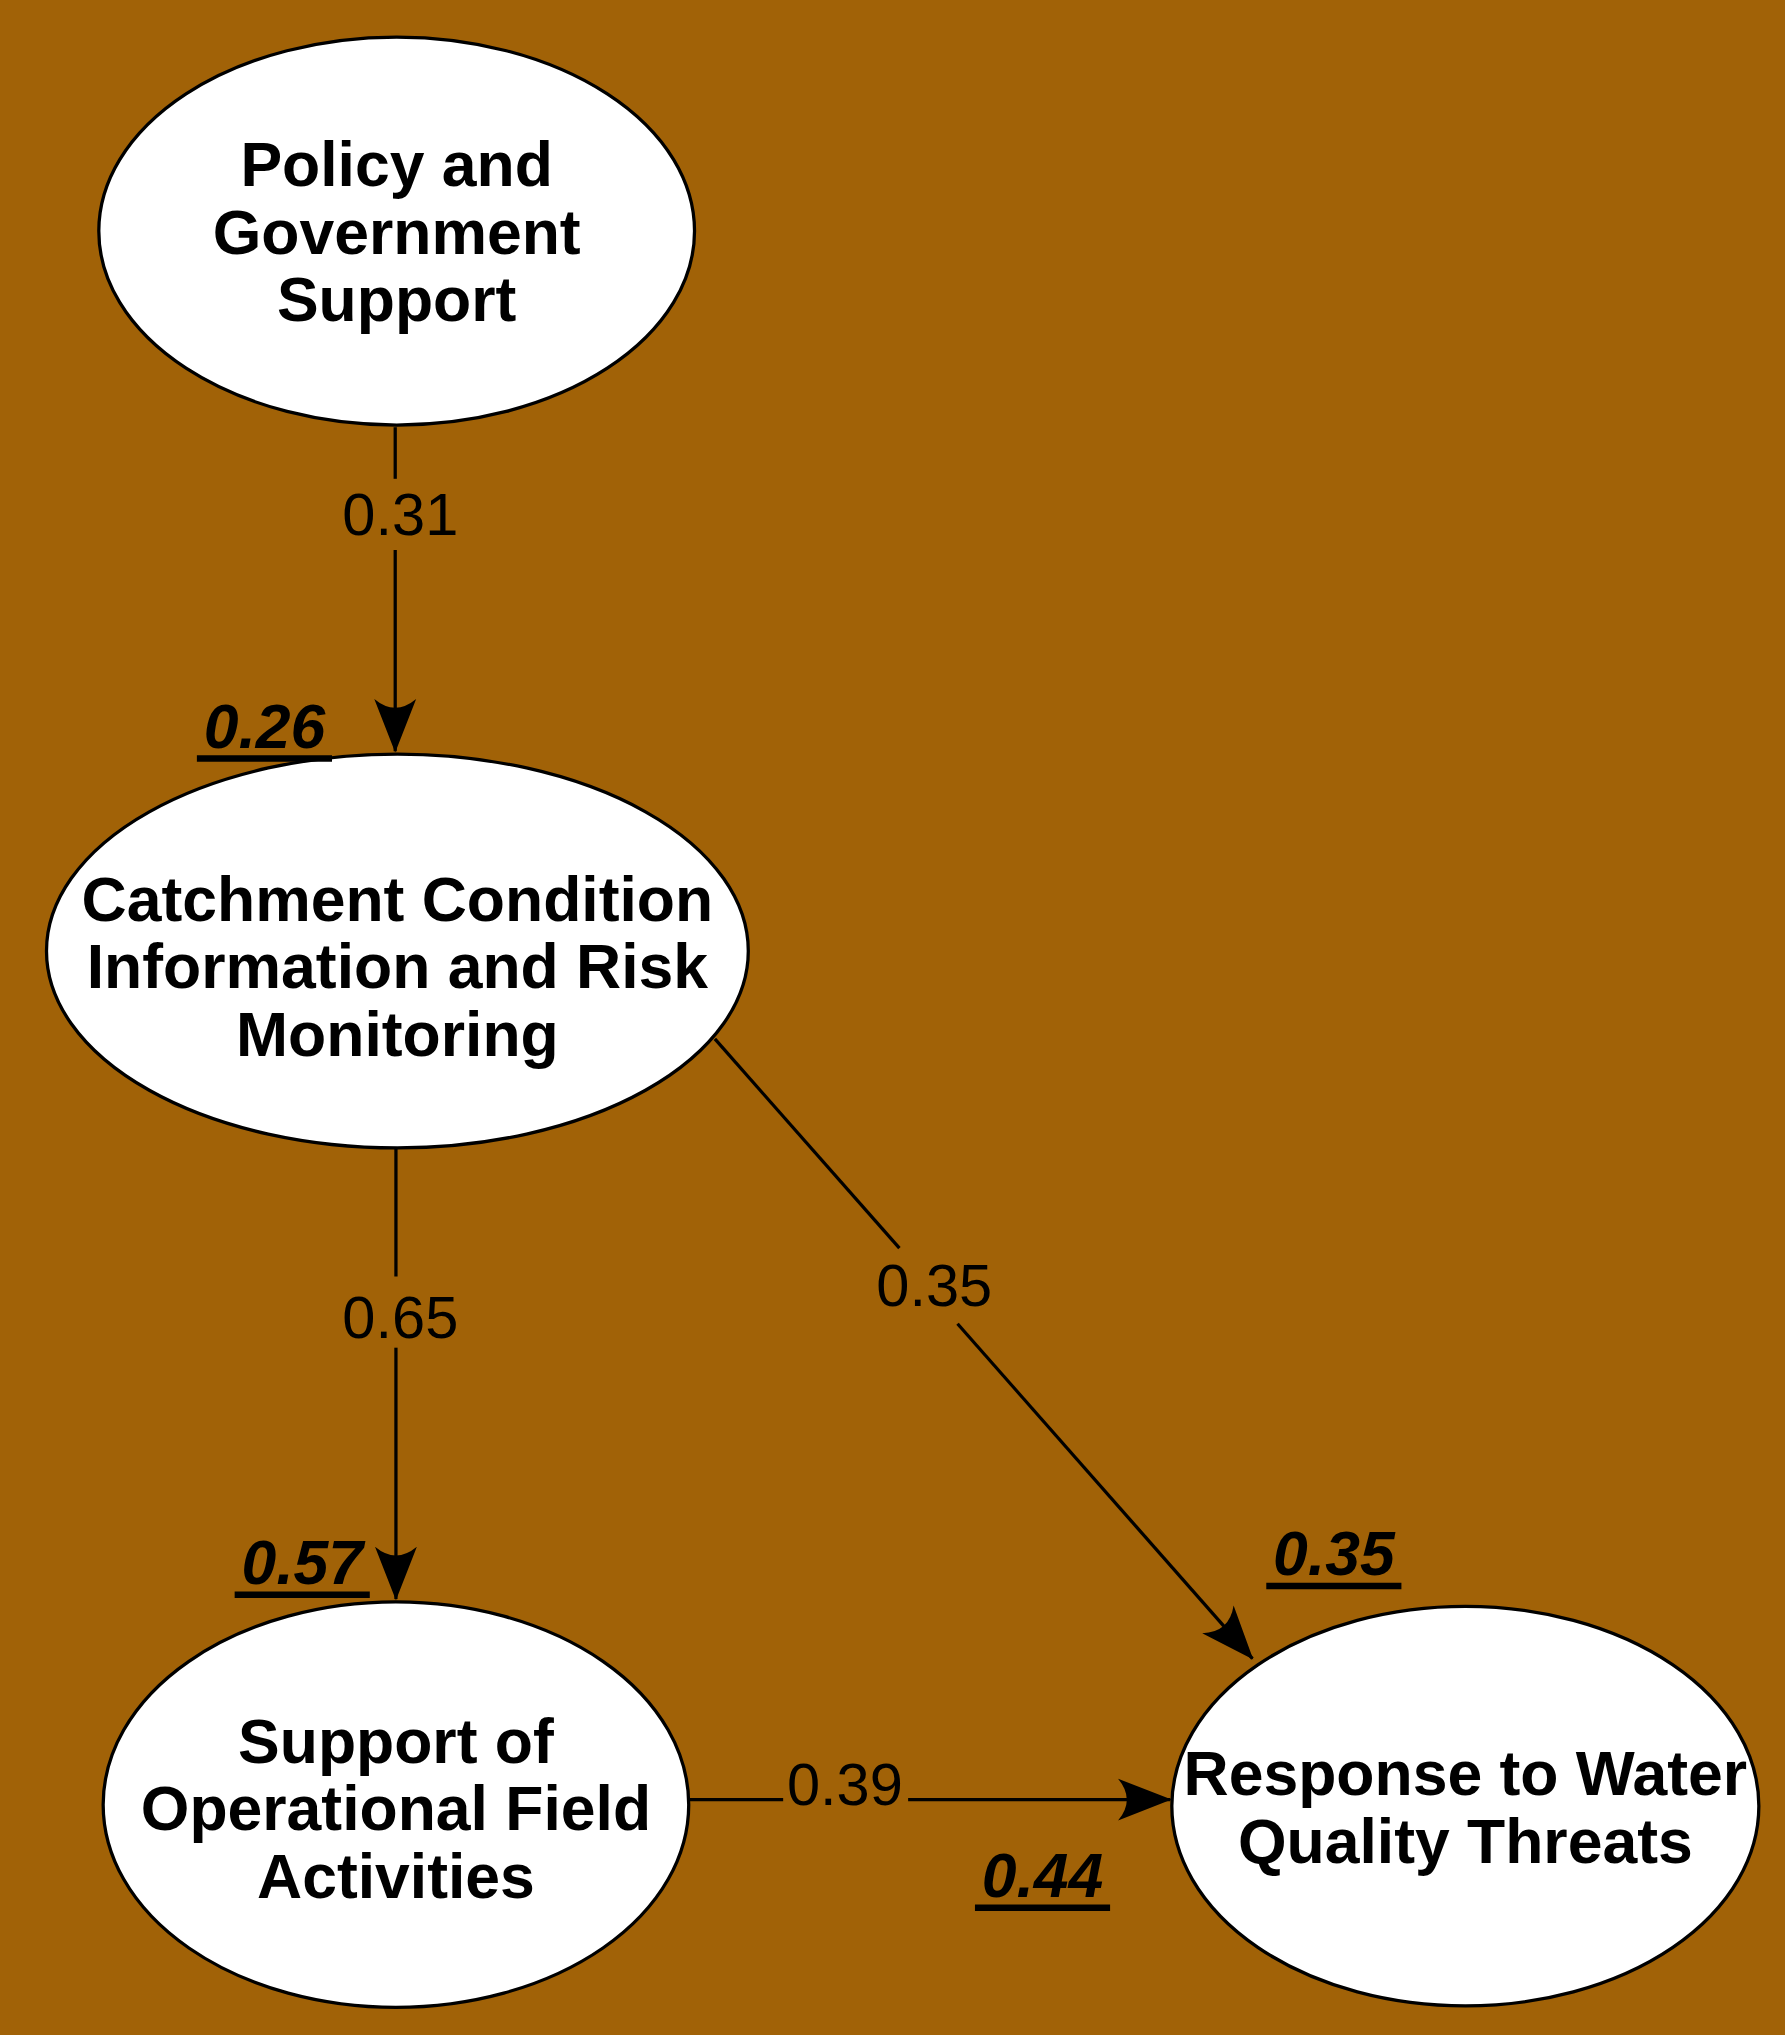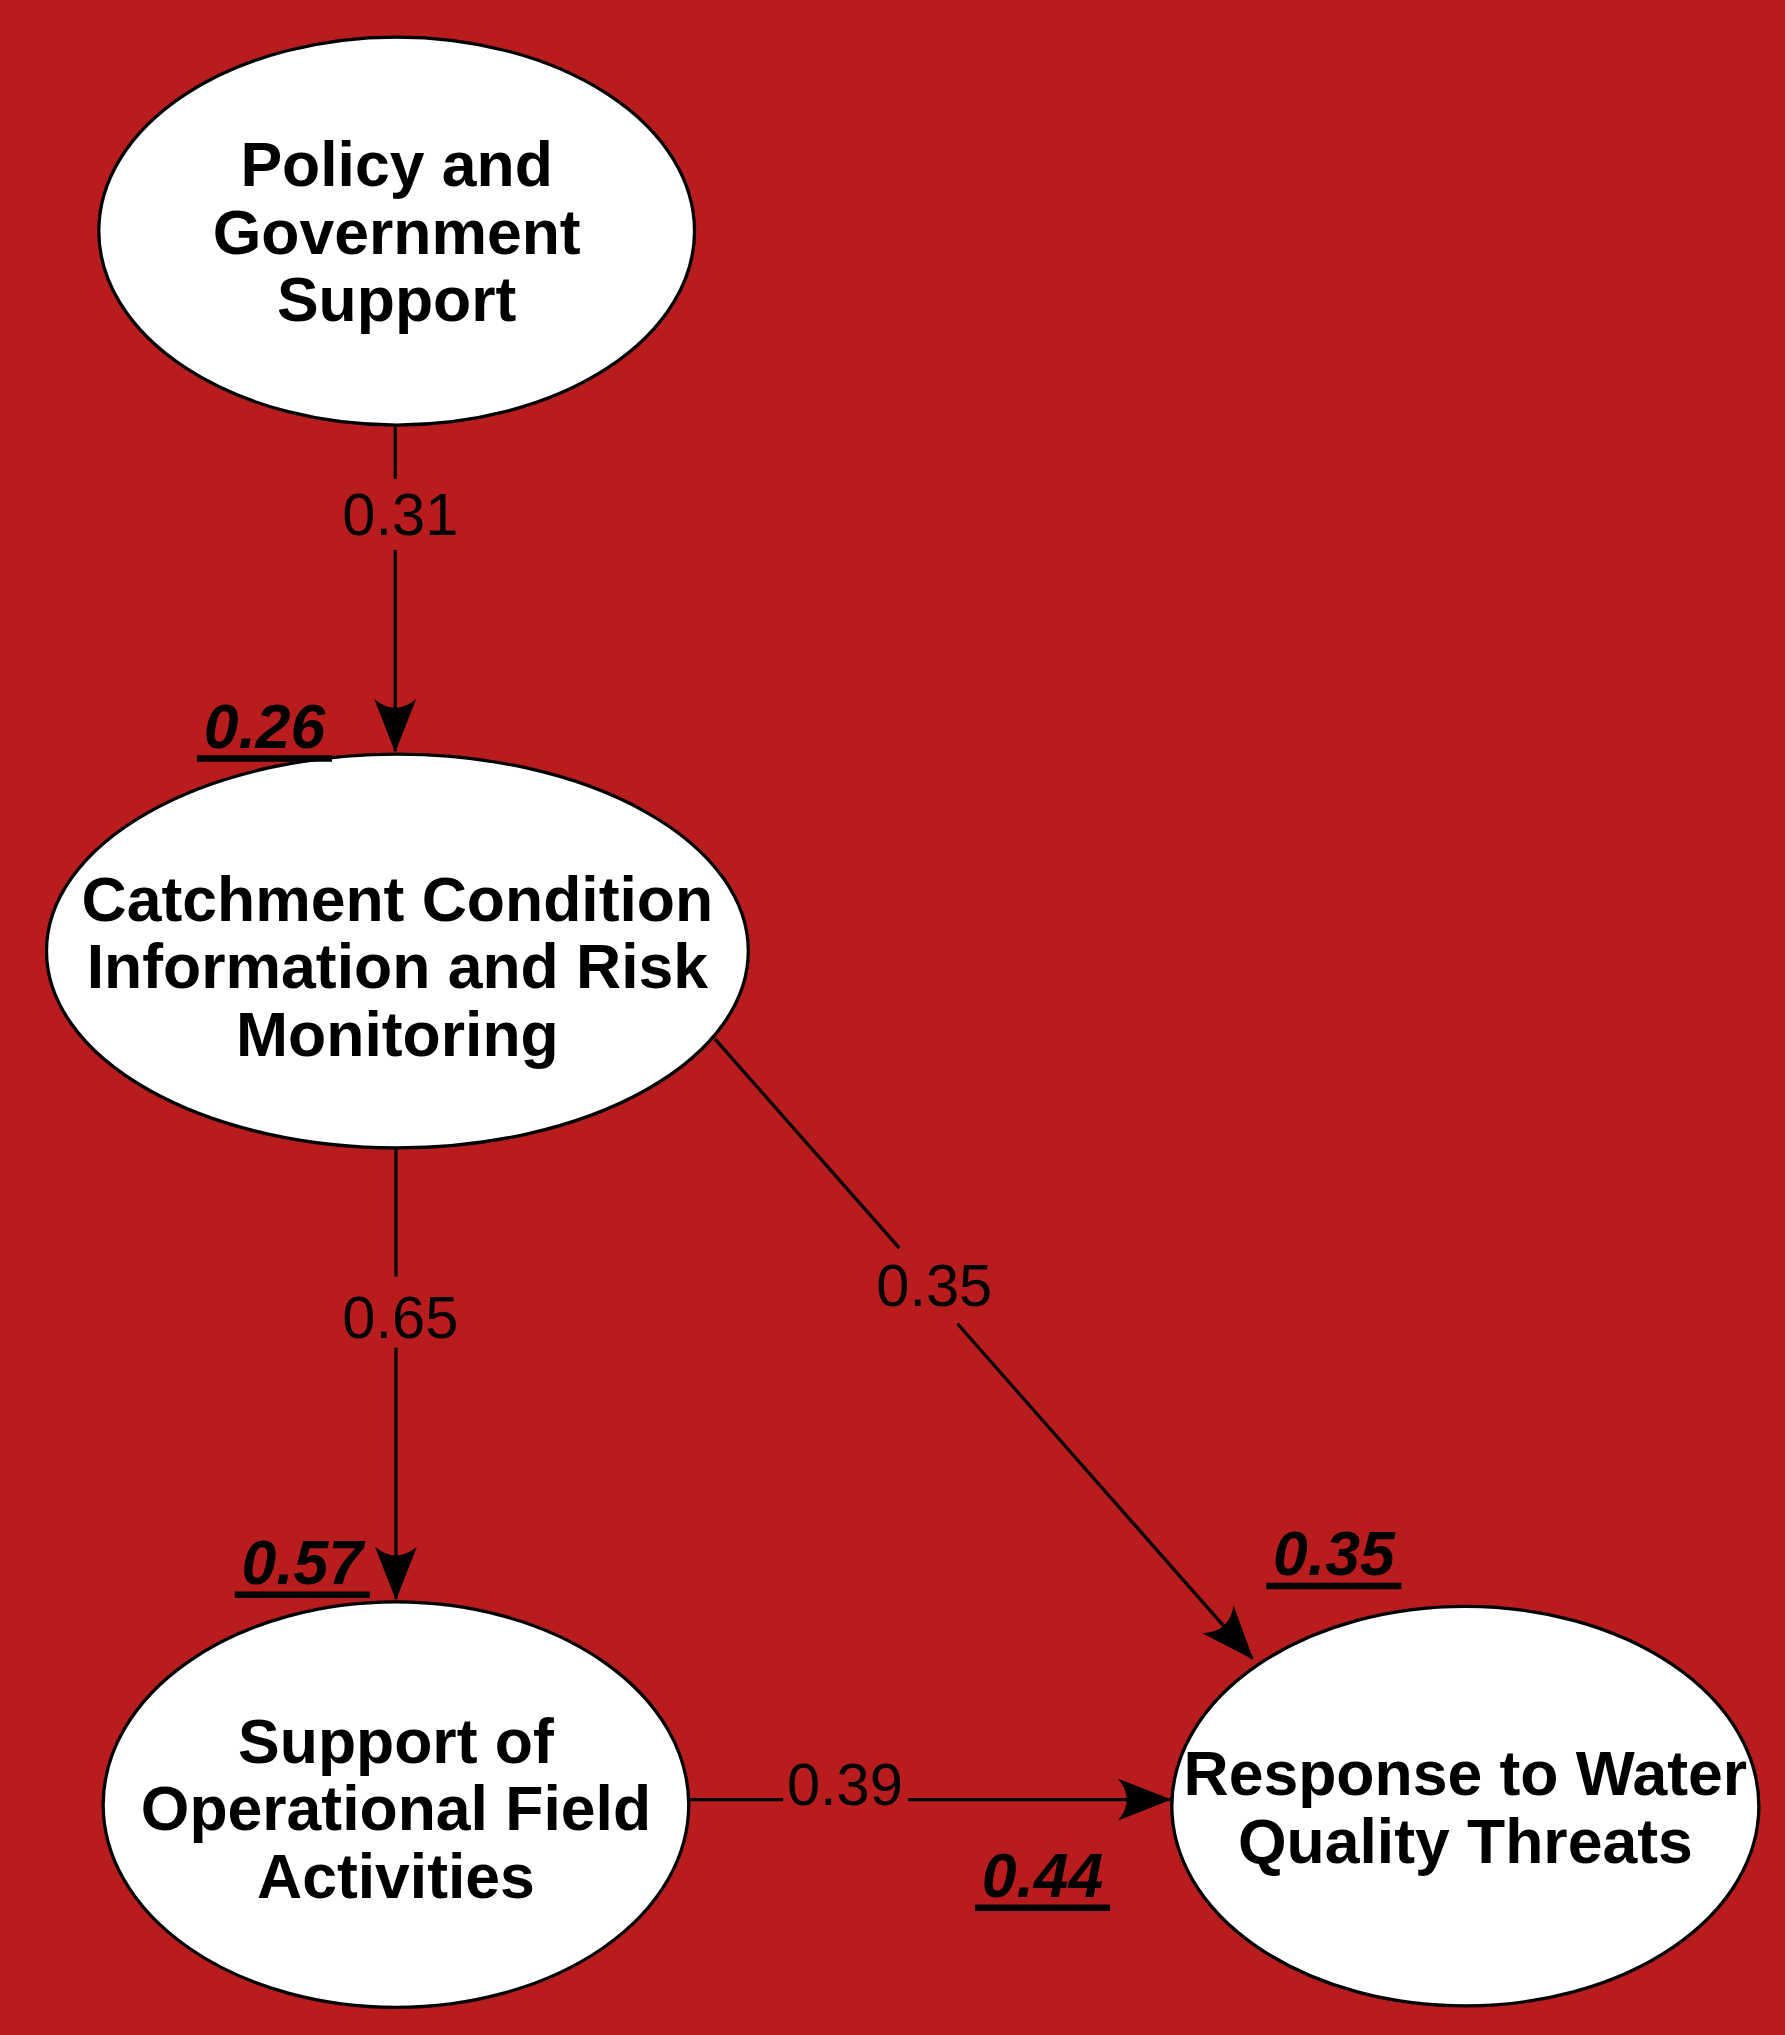--- a/index.html
+++ b/index.html
@@ -4,21 +4,21 @@
 <style>
   html, body {
     margin: 0;
     padding: 0;
     background: #ffffff;
   }
   .canvas {
     position: relative;
     width: 1785px;
     height: 2035px;
-    background: #b91c1c;
+    background: #a16207;
     font-family: "Liberation Sans", sans-serif;
   }
   svg text {
     fill: #000000;
     font-family: "Liberation Sans", sans-serif;
   }
   .node-label {
     font-size: 86px;
     font-weight: bold;
   }

